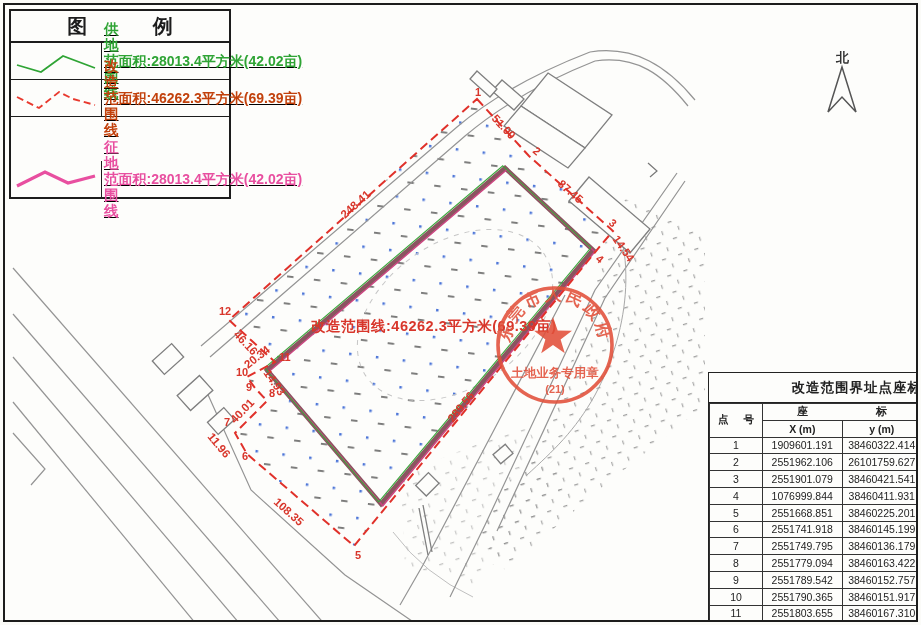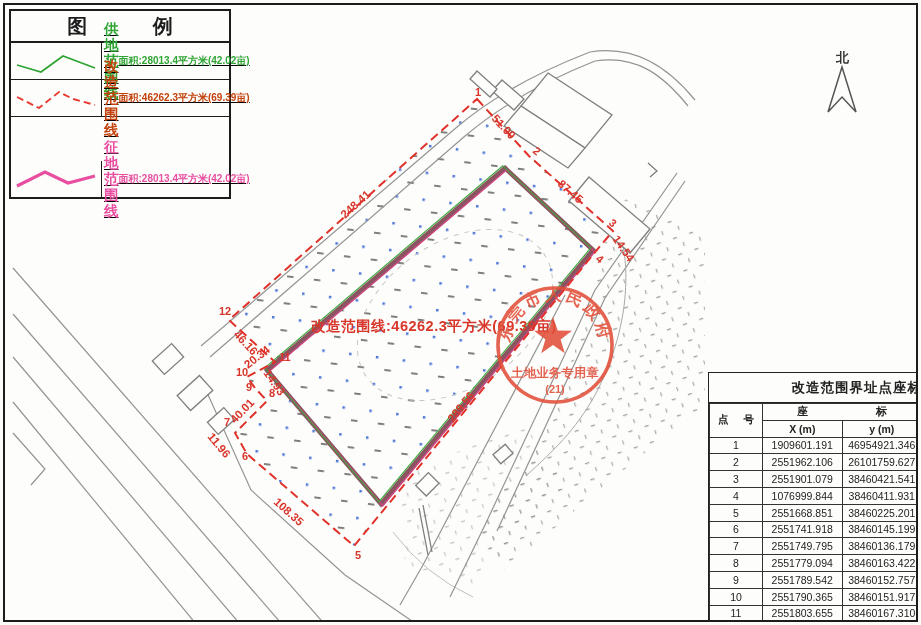--- a/index.html
+++ b/index.html
@@ -11,21 +11,21 @@
 
   
   .legend{position:absolute;left:4px;top:4px;width:218px;border:2px solid #1c1c1c;background:#fdfdfb;z-index:20;}
   .legend-title{height:30px;line-height:30px;text-align:center;font-size:20px;font-weight:bold;
                 letter-spacing:30px;text-indent:30px;color:#1c1c1c;border-bottom:2px solid #1c1c1c;white-space:pre;}
   .legend-row{display:flex;height:36px;border-bottom:1.6px solid #1c1c1c;}
   .legend-row:last-child{border-bottom:none;margin-top:44px;}
   .legend-sample{width:96px;border-right:1.6px solid #1c1c1c;display:flex;align-items:center;justify-content:center;}
   .legend-text{flex:1;display:flex;flex-direction:row;justify-content:center;align-items:center;padding:1px 2px;text-decoration:underline;}
   .legend-name{font-size:14.5px;font-weight:bold;line-height:16px;}
-  .legend-area{font-size:10px;font-weight:bold;line-height:12px;white-space:nowrap;}
+  .legend-area{font-size:14px;font-weight:bold;line-height:12px;white-space:nowrap;}
   .c-green{color:#2fa435;} .c-red{color:#c2410c;} .c-magenta{color:#e84fa0;}
 
   
   .coord-table{position:absolute;left:703px;top:367px;width:213px;background:#fdfdfb;
                border:1.6px solid #222;z-index:20;}
   .ct-title{height:29px;line-height:29px;text-align:right;font-size:13.5px;font-weight:bold;
             color:#222;border-bottom:1.4px solid #222;letter-spacing:1px;}
   table.ct{border-collapse:collapse;width:100%;table-layout:fixed;}
   table.ct td{border:1px solid #333;text-align:center;font-size:10.5px;color:#222;
               height:15.8px;padding:0;overflow:hidden;white-space:nowrap;}
@@ -202,21 +202,21 @@
             </div>
           </td>
         </tr>
         <tr class="hdr">
           <td style="width:82px">X (m)</td>
           <td style="width:79px">y (m)</td>
         </tr>
       <tr>
       <td>1</td>
       <td>1909601.191</td>
-      <td>46954921.346</td>
+      <td>38460322.414</td>
     </tr>
             <tr>
       <td>2</td>
       <td>2551962.106</td>
       <td>26101759.627</td>
     </tr>
             <tr>
       <td>3</td>
       <td>2551901.079</td>
       <td>38460421.541</td>

